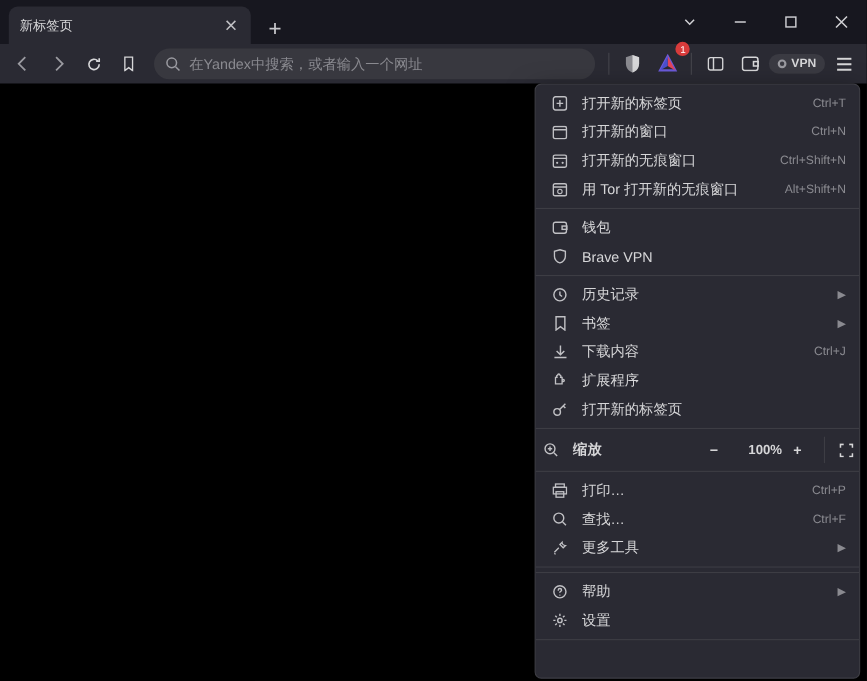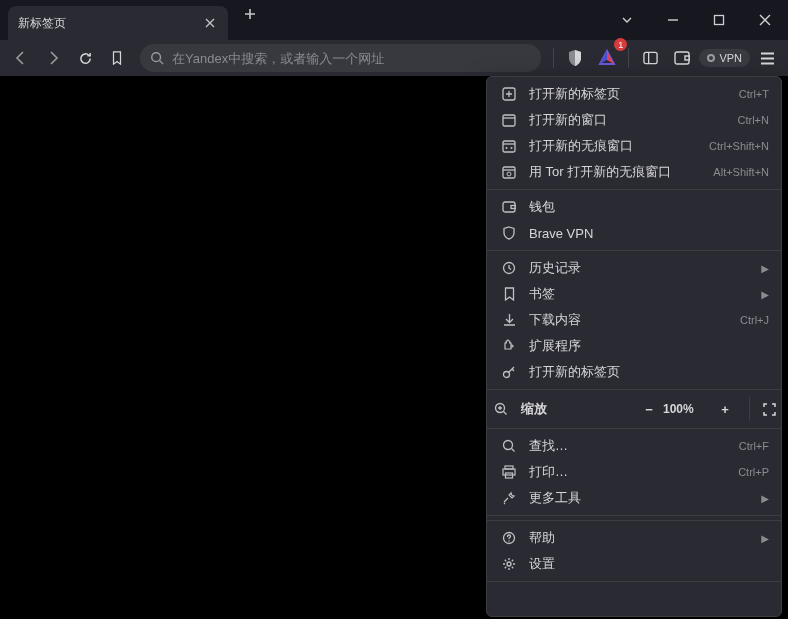--- a/index.html
+++ b/index.html
@@ -1,39 +1,39 @@
 <!DOCTYPE html>
 <html><head>
 <meta charset="utf-8">
 <style>
   * { box-sizing: border-box; margin: 0; padding: 0; font-family: "Segoe UI", "Microsoft YaHei", sans-serif; }
   html, body { width: 788px; height: 619px; background: #000; overflow: hidden; }
   .window { width: 788px; height: 619px; background: #17171f; display: flex; flex-direction: column; position: relative; }
   
   
-  .titlebar { height: 40px; background: #17171f; display: flex; align-items: flex-start; position: relative; }
+  .titlebar { height: 40px; background: #17171f; display: flex; align-items: flex-end; position: relative; }
   .tab { height: 34px; margin-left: 8px; margin-top: 6px; background: #2a2a33; border-radius: 8px 8px 0 0; display: flex; align-items: center; padding: 0 10px; min-width: 220px; color: #d6d6d8; font-size: 12px; }
   .tab-close { margin-left: auto; width: 16px; height: 16px; display: flex; align-items: center; justify-content: center; color: #c0c0c4; cursor: pointer; }
   .newtab-btn { width: 28px; height: 28px; margin-left: 8px; display: flex; align-items: center; justify-content: center; color: #c8c8cc; cursor: pointer; }
   .winctrls { margin-left: auto; display: flex; height: 40px; }
   .winbtn { width: 46px; display: flex; align-items: center; justify-content: center; color: #d0d0d4; cursor: pointer; }
   .winbtn svg { width: 12px; height: 12px; }
   
   
   .toolbar { height: 36px; background: #2a2a33; display: flex; align-items: center; padding: 0 6px; gap: 2px; }
   .tbtn { width: 30px; height: 30px; display: flex; align-items: center; justify-content: center; color: #9a9aa0; border-radius: 4px; cursor: pointer; }
   .tbtn.enabled { color: #d6d6d8; }
   .addressbar { flex: 1; height: 28px; background: #38383f; border-radius: 14px; display: flex; align-items: center; padding: 0 10px; margin: 0 6px; color: #8a8a90; font-size: 13px; justify-content: flex-end; }
   .addressbar input { flex: 1; background: transparent; border: none; outline: none; color: #c8c8cc; font-size: 13px; }
   .addressbar input::placeholder { color: #8a8a90; }
   .toolbar-right { display: flex; align-items: center; gap: 2px; }
   .divider { width: 1px; height: 20px; background: #45454c; margin: 0 4px; }
   .shield { position: relative; }
   .badge-num { position: absolute; top: -5px; right: -5px; background: #d83b3b; color: #fff; font-size: 9px; border-radius: 50%; width: 13px; height: 13px; display: flex; align-items: center; justify-content: center; }
-  .vpn-pill { background: #3a3a42; border-radius: 12px; padding: 3px 8px; display: flex; align-items: center; gap: 4px; color: #d6d6d8; font-size: 11px; font-weight: 400; }
+  .vpn-pill { background: #3a3a42; border-radius: 12px; padding: 3px 8px; display: flex; align-items: center; gap: 4px; color: #d6d6d8; font-size: 11px; font-weight: 700; }
   .vpn-pill .dot { width: 8px; height: 8px; border-radius: 50%; border: 2px solid #9a9aa0; }
   
   
   .content { flex: 1; background: #000; }
   
   
   .bottombar { position: absolute; bottom: 0; left: 0; right: 0; height: 40px; display: flex; align-items: center; justify-content: flex-end; padding: 0 10px; background: transparent; gap: 14px; color: #d6d6d8; }
   .bottom-item { display: flex; align-items: center; gap: 6px; font-size: 13px; font-weight: 600; cursor: pointer; }
   .bicon { width: 22px; height: 22px; display: flex; align-items: center; justify-content: center; color: #d6d6d8; cursor: pointer; }
   
@@ -42,21 +42,21 @@
   .menu-row { display: flex; align-items: center; height: 26px; padding: 0 12px; cursor: pointer; }
   .menu-icon { width: 20px; height: 20px; display: flex; align-items: center; justify-content: center; margin-right: 10px; color: #c0c0c4; flex-shrink: 0; }
   .menu-label { flex: 1; }
   .menu-shortcut { color: #8a8a90; font-size: 11px; }
   .menu-arrow { color: #8a8a90; font-size: 10px; margin-left: 8px; }
   .menu-sep { height: 1px; background: #3d3d44; margin: 4px 0; }
   
   .zoom-row { display: flex; align-items: center; height: 30px; padding: 0 4px; font-weight: bold; }
   .zoom-controls { margin-left: auto; display: flex; align-items: center; gap: 0; }
   .zoom-btn { width: 28px; height: 24px; display: flex; align-items: center; justify-content: center; color: #d6d6d8; cursor: pointer; border-radius: 3px; }
-  .zoom-val { width: 48px; text-align: left; font-size: 12px; }
+  .zoom-val { width: 48px; text-align: right; font-size: 12px; }
   .zoom-full { width: 28px; height: 24px; display: flex; align-items: center; justify-content: center; cursor: pointer; margin-left: 10px; border-left: 1px solid #3d3d44; padding-left: 12px; }
   
   .edit-row { display: flex; align-items: center; height: 28px; padding: 0 12px; }
   .edit-btns { margin-left: auto; display: flex; gap: 0; }
   .edit-btn { padding: 3px 14px; font-size: 12px; cursor: pointer; border-radius: 3px; }
   
   svg { display: block; }
 </style>
 </head>
 <body>
@@ -336,41 +336,41 @@
           <svg width="13" height="13" viewBox="0 0 13 13">
               <path d="M1 4V1h3M12 4V1H9M1 9v3h3M12 9v3H9" stroke="currentColor" stroke-width="1.5" fill="none"></path>
             </svg>
         </div>
       </div>
     </div>
     <div class="menu-sep"></div>
     <div class="menu-row">
       <span class="menu-icon">
           <svg width="14" height="14" viewBox="0 0 14 14">
-            <circle cx="6" cy="6" r="4.5" stroke="currentColor" stroke-width="1.3" fill="none"></circle>
-            <path d="M9.5 9.5l3 3" stroke="currentColor" stroke-width="1.3"></path>
-          </svg>
-        </span>
-      <span class="menu-label">查找…</span>
-      <span class="menu-shortcut">Ctrl+F</span>
-    </div>
-    <div class="menu-row">
-      <span class="menu-icon">
-          <svg width="14" height="14" viewBox="0 0 14 14">
             <rect x="3" y="1" width="8" height="3" stroke="currentColor" stroke-width="1.2" fill="none"></rect>
             <rect x="1" y="4" width="12" height="6" stroke="currentColor" stroke-width="1.2" fill="none"></rect>
             <rect x="3.5" y="8" width="7" height="5" stroke="currentColor" stroke-width="1.2" fill="none"></rect>
           </svg>
         </span>
       <span class="menu-label">打印…</span>
       <span class="menu-shortcut">Ctrl+P</span>
     </div>
     <div class="menu-row">
       <span class="menu-icon">
           <svg width="14" height="14" viewBox="0 0 14 14">
+            <circle cx="6" cy="6" r="4.5" stroke="currentColor" stroke-width="1.3" fill="none"></circle>
+            <path d="M9.5 9.5l3 3" stroke="currentColor" stroke-width="1.3"></path>
+          </svg>
+        </span>
+      <span class="menu-label">查找…</span>
+      <span class="menu-shortcut">Ctrl+F</span>
+    </div>
+    <div class="menu-row">
+      <span class="menu-icon">
+          <svg width="14" height="14" viewBox="0 0 14 14">
             <path d="M2 11l4-4M9 2a3 3 0 0 0 3 3l-2 2-3-3z M2 12l1 1" stroke="currentColor" stroke-width="1.2" fill="none"></path>
           </svg>
         </span>
       <span class="menu-label">更多工具</span>
       <span class="menu-arrow">▶</span>
     </div>
     <div class="menu-sep"></div>
     <div class="menu-sep"></div>
     <div class="menu-row">
       <span class="menu-icon">

